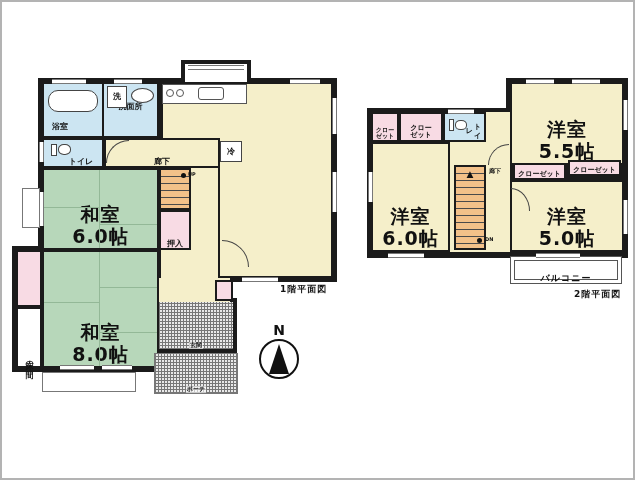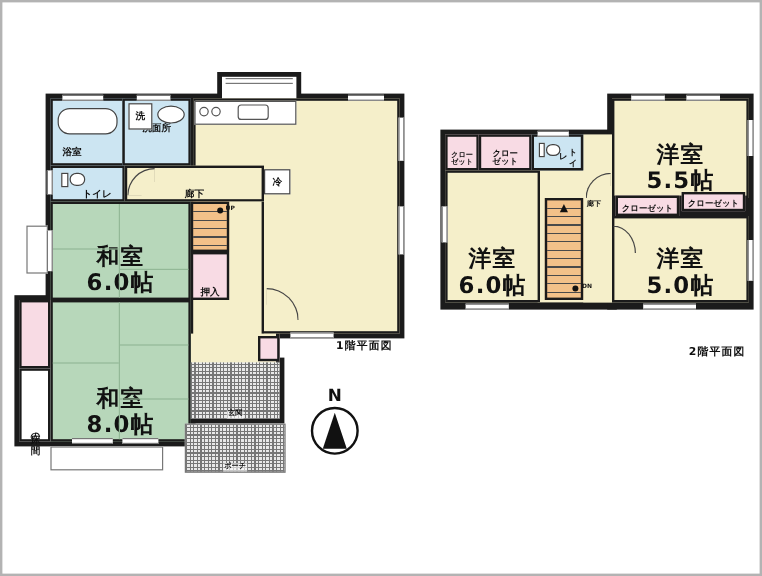--- a/index.html
+++ b/index.html
@@ -172,20 +172,23 @@
   <div class="room cream" style="left:508px;top:178px;width:114px;height:72px;">
     <span class="lbl big">洋室
 5.0帖</span>
   </div>
   <div class="room pink" style="left:511px;top:161px;width:53px;height:17px;">
     <span class="lbl x7">クローゼット</span>
   </div>
   <div class="room pink" style="left:566px;top:158px;width:53px;height:16px;">
     <span class="lbl x7">クローゼット</span>
   </div>
+  <div class="room white" style="left:508px;top:254px;width:112px;height:28px;border:1px solid #555;box-shadow:inset 0 0 0 3px #fff,inset 0 0 0 4px #555;z-index:2;">
+    <span class="lbl sm">バルコニー</span>
+  </div>
 
   <div class="fix" style="left:447px;top:117px;width:5px;height:12px;"></div>
   <div class="fix" style="left:453px;top:118px;width:12px;height:10px;border-radius:45%;"></div>
 
   <div class="dot" style="left:475px;top:236px;"></div>
   <span class="abslbl lbl xxs" style="left:483px;top:235px;">DN</span>
   <span class="abslbl lbl xs" style="left:487px;top:166px;">廊下</span>
 
   <div class="winh" style="left:524px;top:77px;width:28px;"></div>
   <div class="winh" style="left:570px;top:77px;width:28px;"></div>

